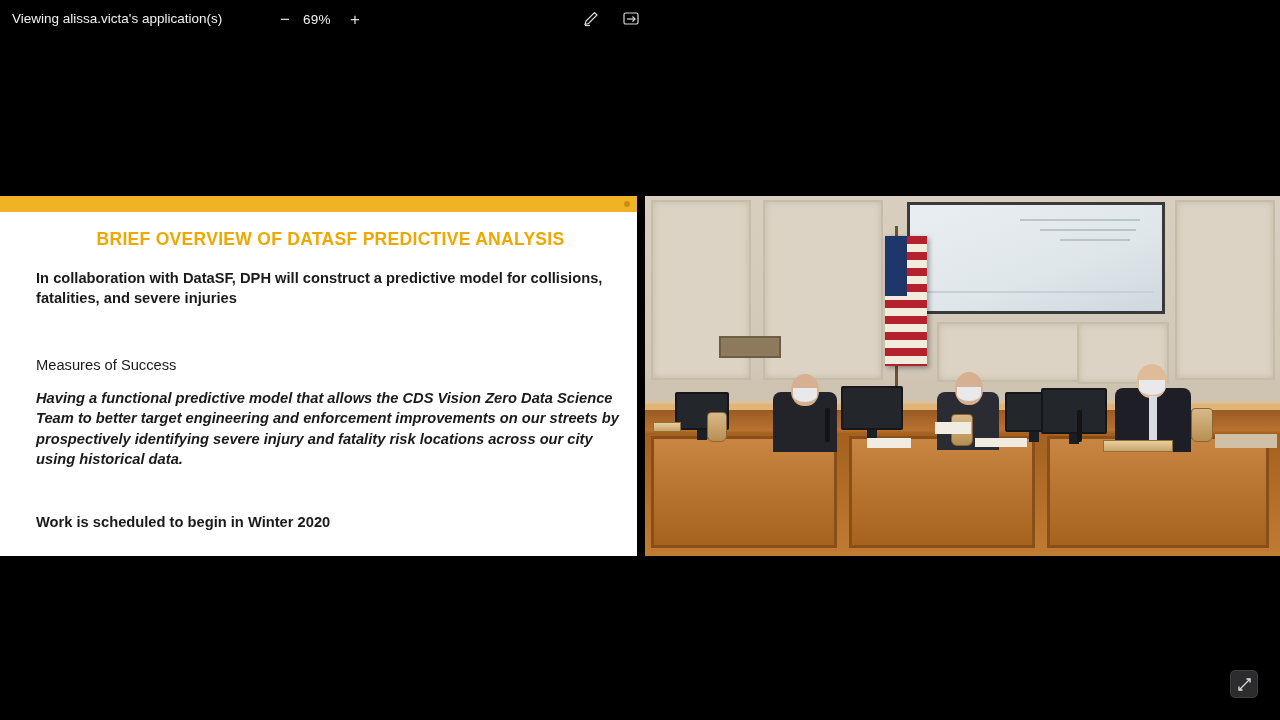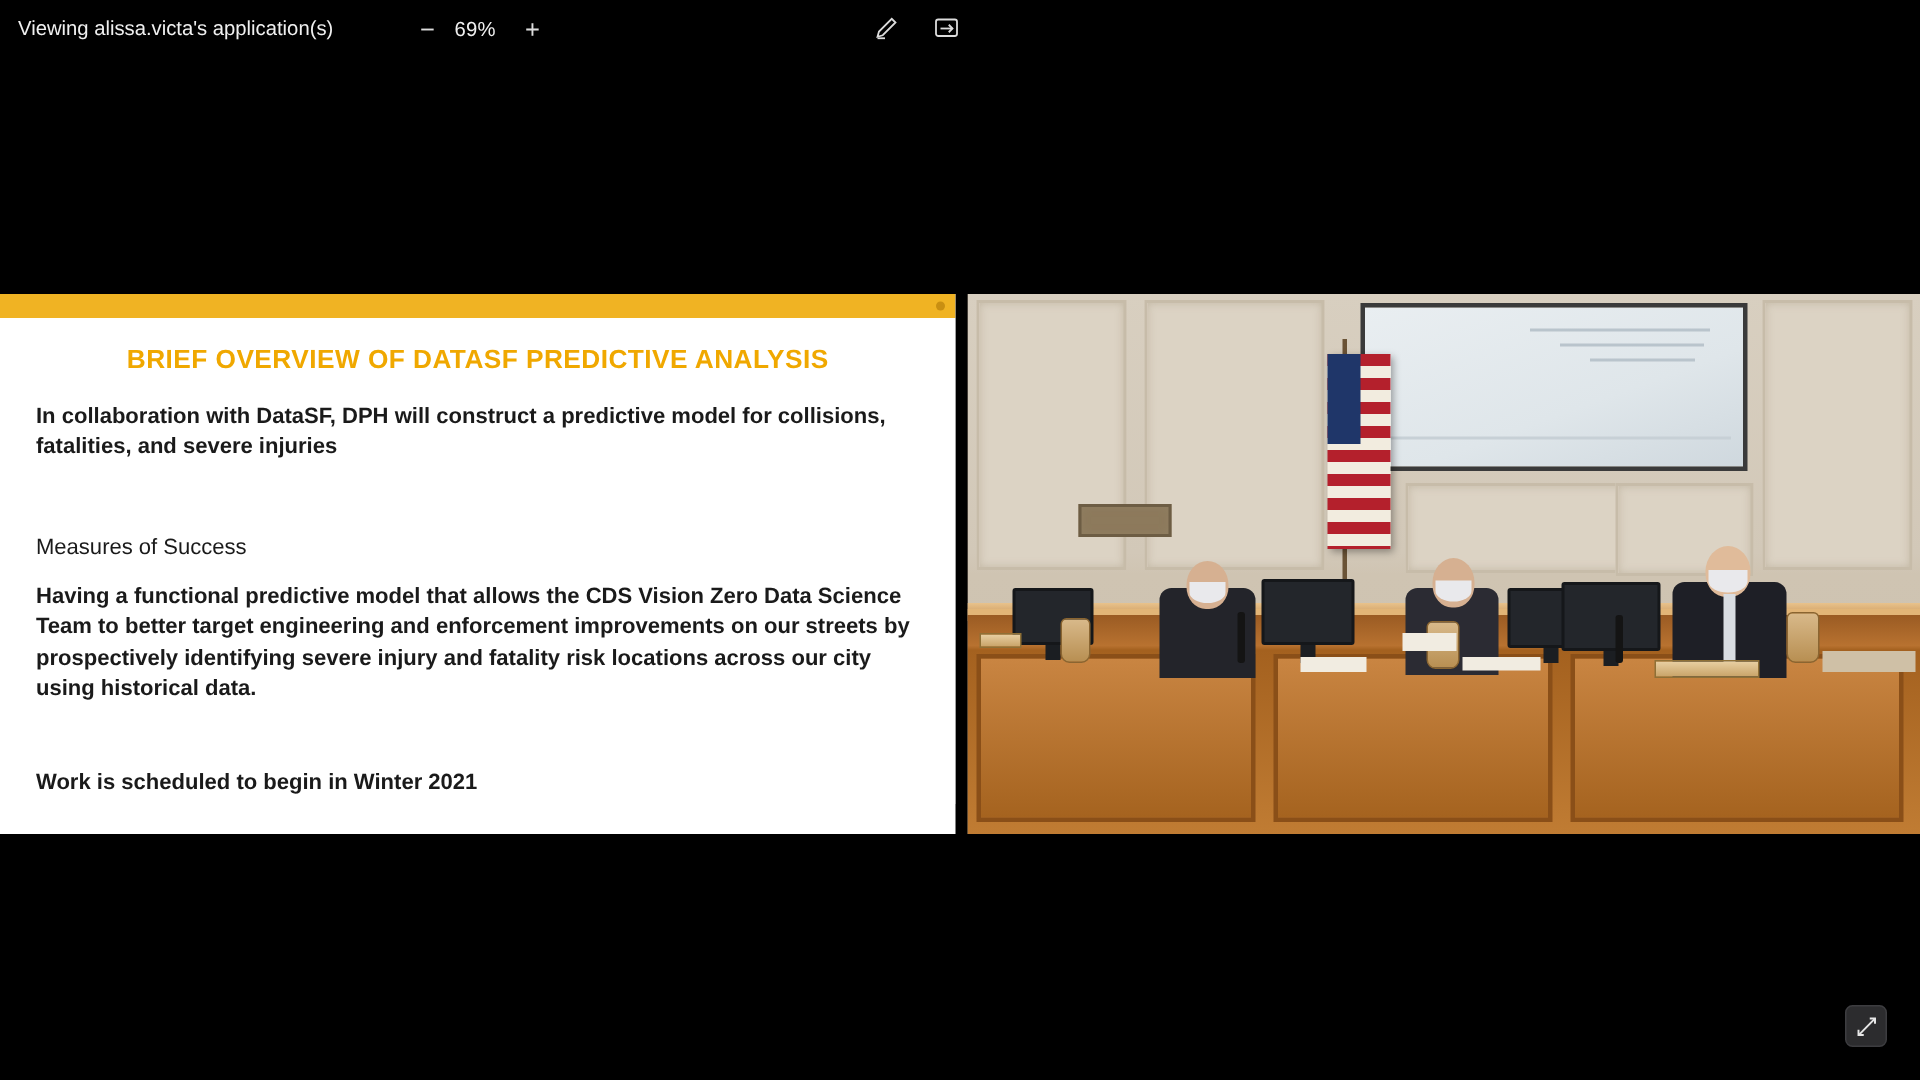--- a/index.html
+++ b/index.html
@@ -50,37 +50,37 @@
   }
   .slide-topbar {
     position: absolute; top: 0; left: 0; width: 637px; height: 16px;
     background: #f0b323;
   }
   .slide-topbar-dot {
     position: absolute; right: 7px; top: 5px; width: 6px; height: 6px;
     border-radius: 50%; background: #c98f12;
   }
   .slide-body {
-    position: absolute; top: 16px; left: 0; width: 637px; height: 324px;
+    position: absolute; top: 16px; left: 12px; width: 637px; height: 324px;
     background: #fff; padding: 0;
   }
   .slide-title {
     position: absolute; top: 17px; left: 0; width: 637px;
     text-align: center;
     font-size: 17.5px; font-weight: bold; letter-spacing: .3px;
     color: #f0a800;
   }
   .slide-p {
     position: absolute; left: 24px; width: 590px;
     color: #1a1a1a; font-size: 14.7px; line-height: 1.38;
   }
   .p-bold { font-weight: bold; }
   .p1 { top: 56px; }
   .p2 { top: 143px; font-weight: normal; }
-  .p3 { top: 176px; font-weight: bold; }
+  .p3 { top: 176px; font-weight: bold; font-style: italic; }
   .p4 { top: 300px; font-weight: bold; }
 
   .slide-footer {
     position: absolute; bottom: 0; left: 0; width: 637px; height: 20px;
     background: #a0a0a0;
   }
   .slide-logo {
     position: absolute; right: 14px; top: 4px;
     font-size: 9px; font-weight: bold; letter-spacing: .6px; color: #2b2b2b;
   }
@@ -219,21 +219,21 @@
   <div class="slide-pane">
     <div class="slide-topbar">
       <div class="slide-topbar-dot"></div>
     </div>
 
     <div class="slide-body">
       <div class="slide-title">BRIEF OVERVIEW OF DATASF PREDICTIVE ANALYSIS</div>
       <div class="slide-p p2">Measures of Success</div>
       <div class="slide-p p1 p-bold">In collaboration with DataSF, DPH will construct a predictive model for collisions, fatalities, and severe injuries</div>
       <div class="slide-p p3">Having a functional predictive model that allows the CDS Vision Zero Data Science Team to better target engineering and enforcement improvements on our streets by prospectively identifying severe injury and fatality risk locations across our city using historical data.</div>
-      <div class="slide-p p4">Work is scheduled to begin in Winter 2021</div>
+      <div class="slide-p p4">Work is scheduled to begin in Winter 2020</div>
     </div>
 
   </div>
 
   <div class="video-pane">
     <div class="room">
 
       <div class="panel" style="left:6px; top:4px; width:100px; height:180px;"></div>
       <div class="panel" style="left:118px; top:4px; width:120px; height:180px;"></div>
       <div class="panel" style="left:292px; top:126px; width:200px; height:60px;"></div>

